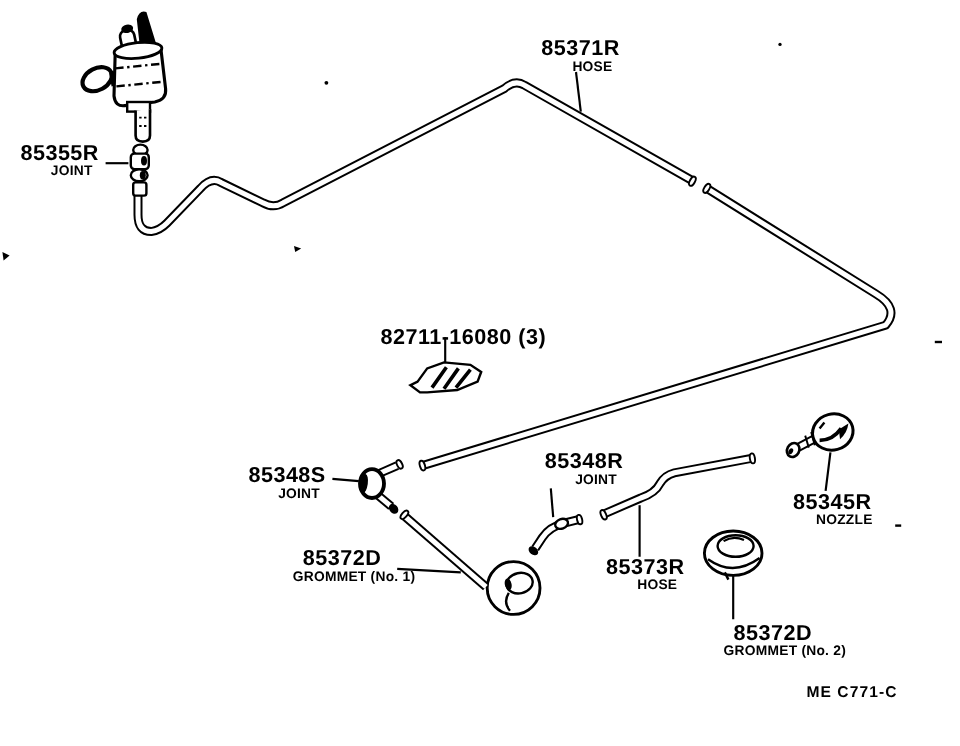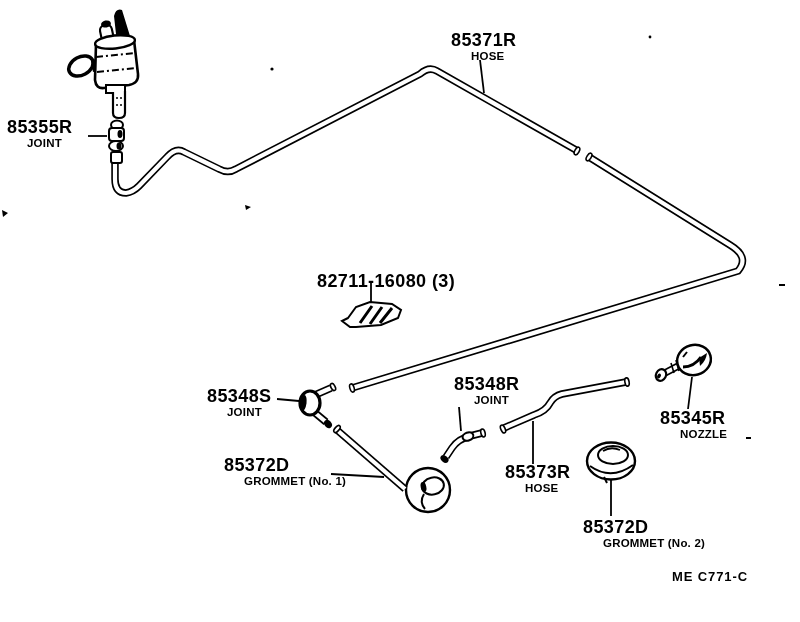--- a/index.html
+++ b/index.html
@@ -1,19 +1,19 @@
 <!DOCTYPE html>
 <html><head>
 <meta charset="utf-8">
 <style>
   html,body{margin:0;padding:0;background:#fff;}
   #page{position:relative;width:800px;height:622px;background:#fff;overflow:hidden;
         font-family:"Liberation Sans",sans-serif;color:#000;}
   #art{position:absolute;left:0;top:0;}
-  .label{position:absolute;display:flex;flex-direction:column;color:#000;white-space:nowrap;}
+  .label{position:absolute;display:flex;flex-direction:column;color:#000;white-space:nowrap;align-items:center;}
   .part-no{font-weight:700;font-size:18px;line-height:1.05;letter-spacing:.4px;}
   .part-cap{font-weight:700;font-size:11.5px;line-height:1.15;letter-spacing:.2px;padding-left:20px;}
   .code{position:absolute;font-weight:700;font-size:13px;letter-spacing:.9px;}
   
   .ln{stroke:#000;fill:none;}
   .wh{fill:#fff;stroke:#000;}
   .tube-o{stroke:#000;fill:none;stroke-width:7.5;stroke-linejoin:round;}
   .tube-i{stroke:#fff;fill:none;stroke-width:4.2;stroke-linejoin:round;}
 </style>
 </head>
@@ -139,21 +139,21 @@
       <rect x="779" y="284" width="6" height="2"></rect>
       <rect x="746" y="437" width="5" height="2"></rect>
     </g>
   </svg>
 
   <div class="label" style="left:451px;top:31px">
     <span class="part-no">85371R</span>
     <span class="part-cap">HOSE</span>
   </div>
 
-  <div class="label" style="left:7px;top:118px">
+  <div class="label" style="left:17px;top:118px">
     <span class="part-no">85355R</span>
     <span class="part-cap">JOINT</span>
   </div>
 
   <div class="label" style="left:317px;top:272px">
     <span class="part-no">82711-16080 (3)</span>
   </div>
 
   <div class="label" style="left:207px;top:387px">
     <span class="part-no">85348S</span>

